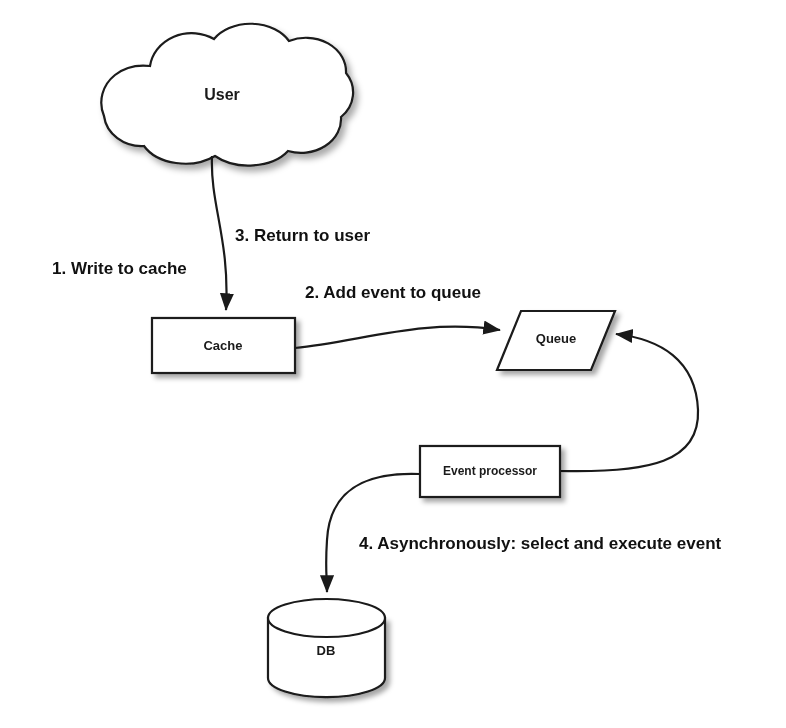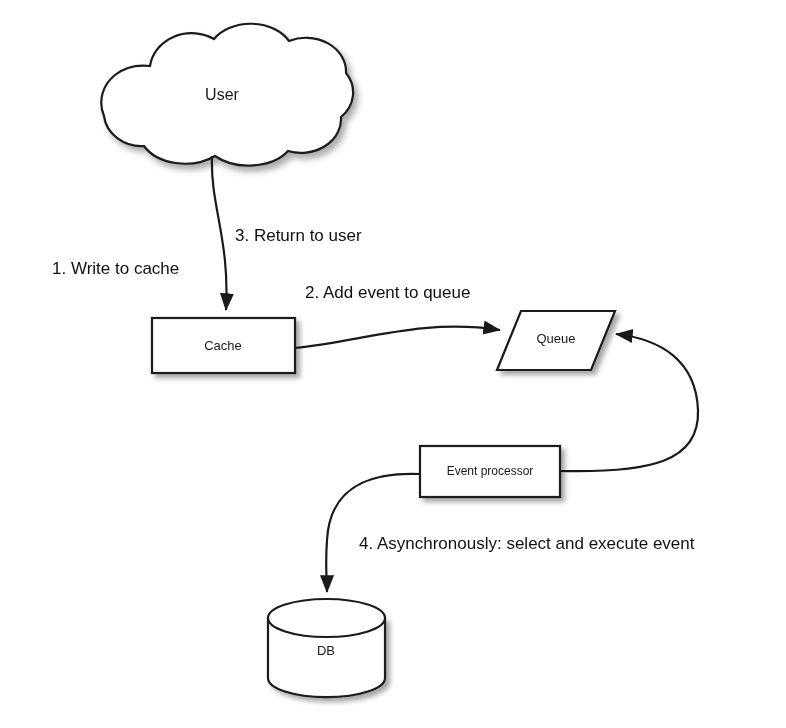--- a/index.html
+++ b/index.html
@@ -12,20 +12,21 @@
     width: 786px;
     height: 728px;
     font-family: "Liberation Sans", sans-serif;
     color: #111111;
     overflow: hidden;
   }
   #diagram-root {
     position: relative;
     width: 686px;
     height: 728px;
+    font-weight: bold;
   }
   svg#diagram-canvas {
     position: absolute;
     top: 0;
     left: 0;
     width: 786px;
     height: 728px;
   }
   .node-label {
     font-family: "Liberation Sans", sans-serif;

